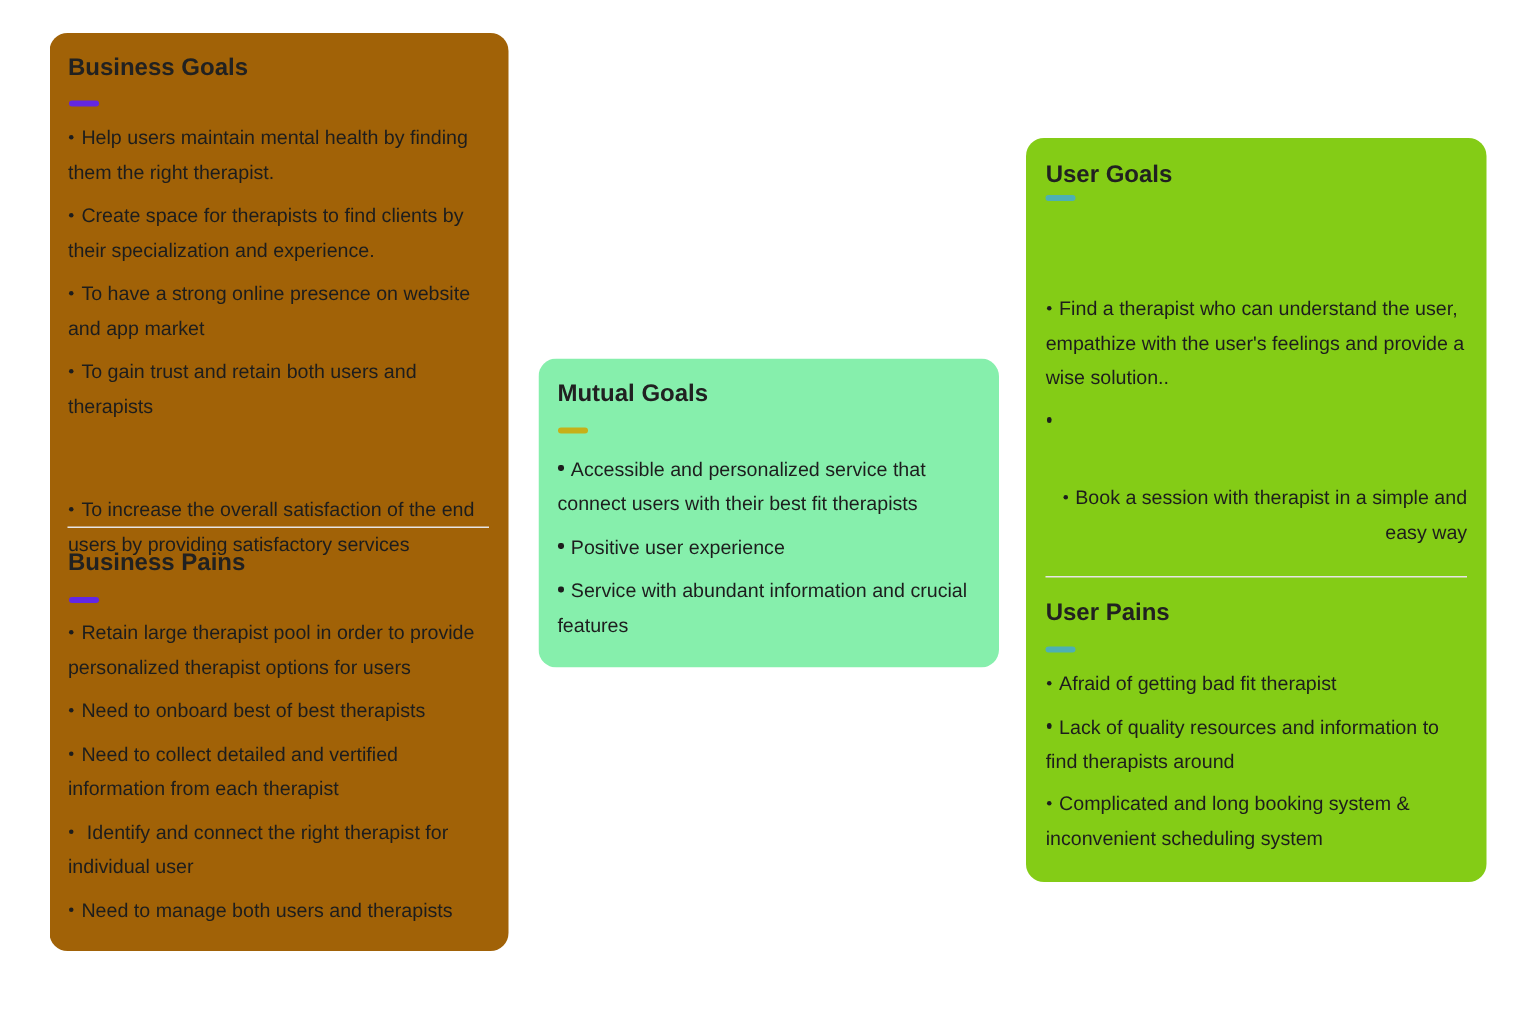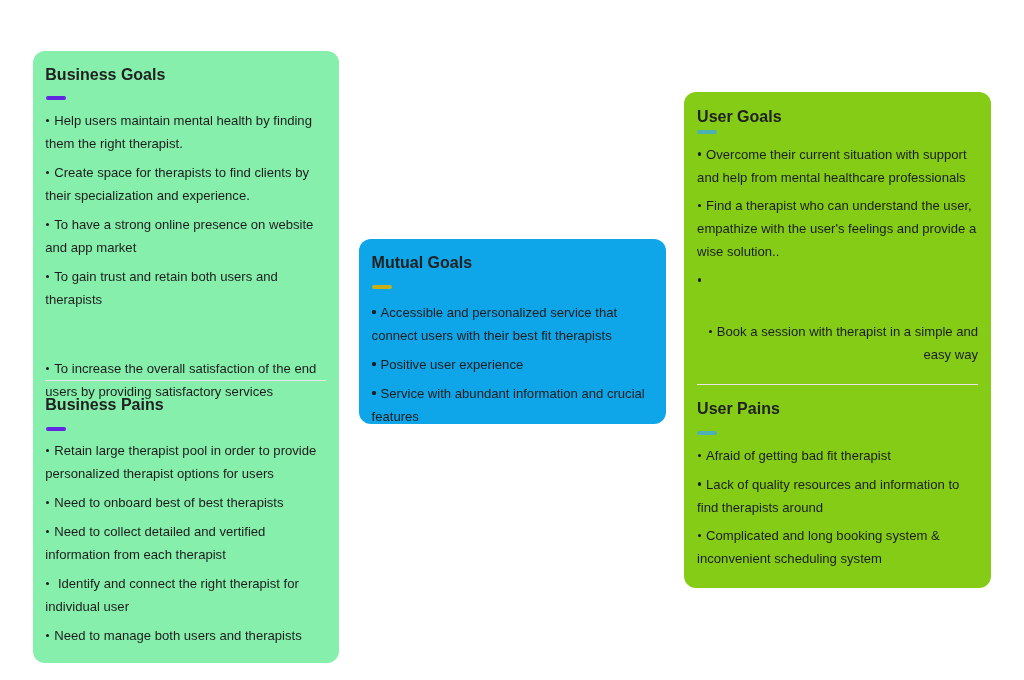--- a/index.html
+++ b/index.html
@@ -18,22 +18,22 @@
   }
 
   .card {
     position: absolute;
     border-radius: 12px;
     box-sizing: border-box;
     overflow: hidden;
     transform: translateZ(0);
     will-change: transform;
   }
-  #card-business { left: 33px;    top: 51px;  width: 306px;   height: 612.3px; background: #86efac; }
-  #card-mutual   { left: 358.6px; top: 238.7px; width: 306.5px; height: 185px; background: #0ea5e9; }
+  #card-business { left: 33px;    top: 22px;  width: 306px;   height: 612.3px; background: #a16207; }
+  #card-mutual   { left: 358.6px; top: 238.7px; width: 306.5px; height: 206px; background: #86efac; }
   #card-user     { left: 684.2px; top: 92.4px;  width: 306.8px; height: 495.8px; background: #84cc16; }
 
   .sec-title {
     position: absolute;
     font-size: 16px;
     font-weight: bold;
     color: #212121;
     margin: 0;
     white-space: nowrap;
     line-height: 16px;
@@ -105,21 +105,20 @@
     </div>
 
   <div class="card" id="card-user">
     <div class="sec-title" style="left:13.1px; top:16.6px;">User Goals</div>
     <div class="accent" style="left:13.4px; top:37.8px; background:#4db0b3;"></div>
 
     <div class="divider" style="left:13.1px; top:291.7px; width:281px;"></div>
     <div class="sec-title" style="left:13.1px; top:308.9px;">User Pains</div>
     <div class="accent" style="left:13.4px; top:338.6px; background:#4db0b3;"></div>
 
-  <div class="bullet" style="left: 13.1px; top: 50.5px; width: 281px;"><span class="dot"></span><span>Overcome their current situation with support and help from mental healthcare professionals</span></div>
       <div class="bullet" style="left: 13.1px; top: 102px; width: 281px;"><span class="dot"></span><span>Find a therapist who can understand the user, empathize with the user's feelings and provide a wise solution..</span></div>
       <div class="bullet" style="left: 13.1px; top: 176.5px; width: 281px;"><span class="dot"></span></div>
       <div class="bullet" style="left: 13.1px; top: 228px; width: 281px; text-align: right;"><span class="dot"></span><span>Book a session with therapist in a simple and easy way</span></div>
       <div class="bullet" style="left: 13.1px; top: 352px; width: 281px;"><span class="dot"></span><span>Afraid of getting bad fit therapist</span></div>
       <div class="bullet" style="left: 13.1px; top: 380.5px; width: 281px;"><span class="dot"></span><span>Lack of quality resources and information to find therapists around</span></div>
       <div class="bullet" style="left: 13.1px; top: 432px; width: 281px;"><span class="dot"></span><span>Complicated and long booking system &amp; inconvenient scheduling system</span></div>
     </div>
 
 </div>
 

